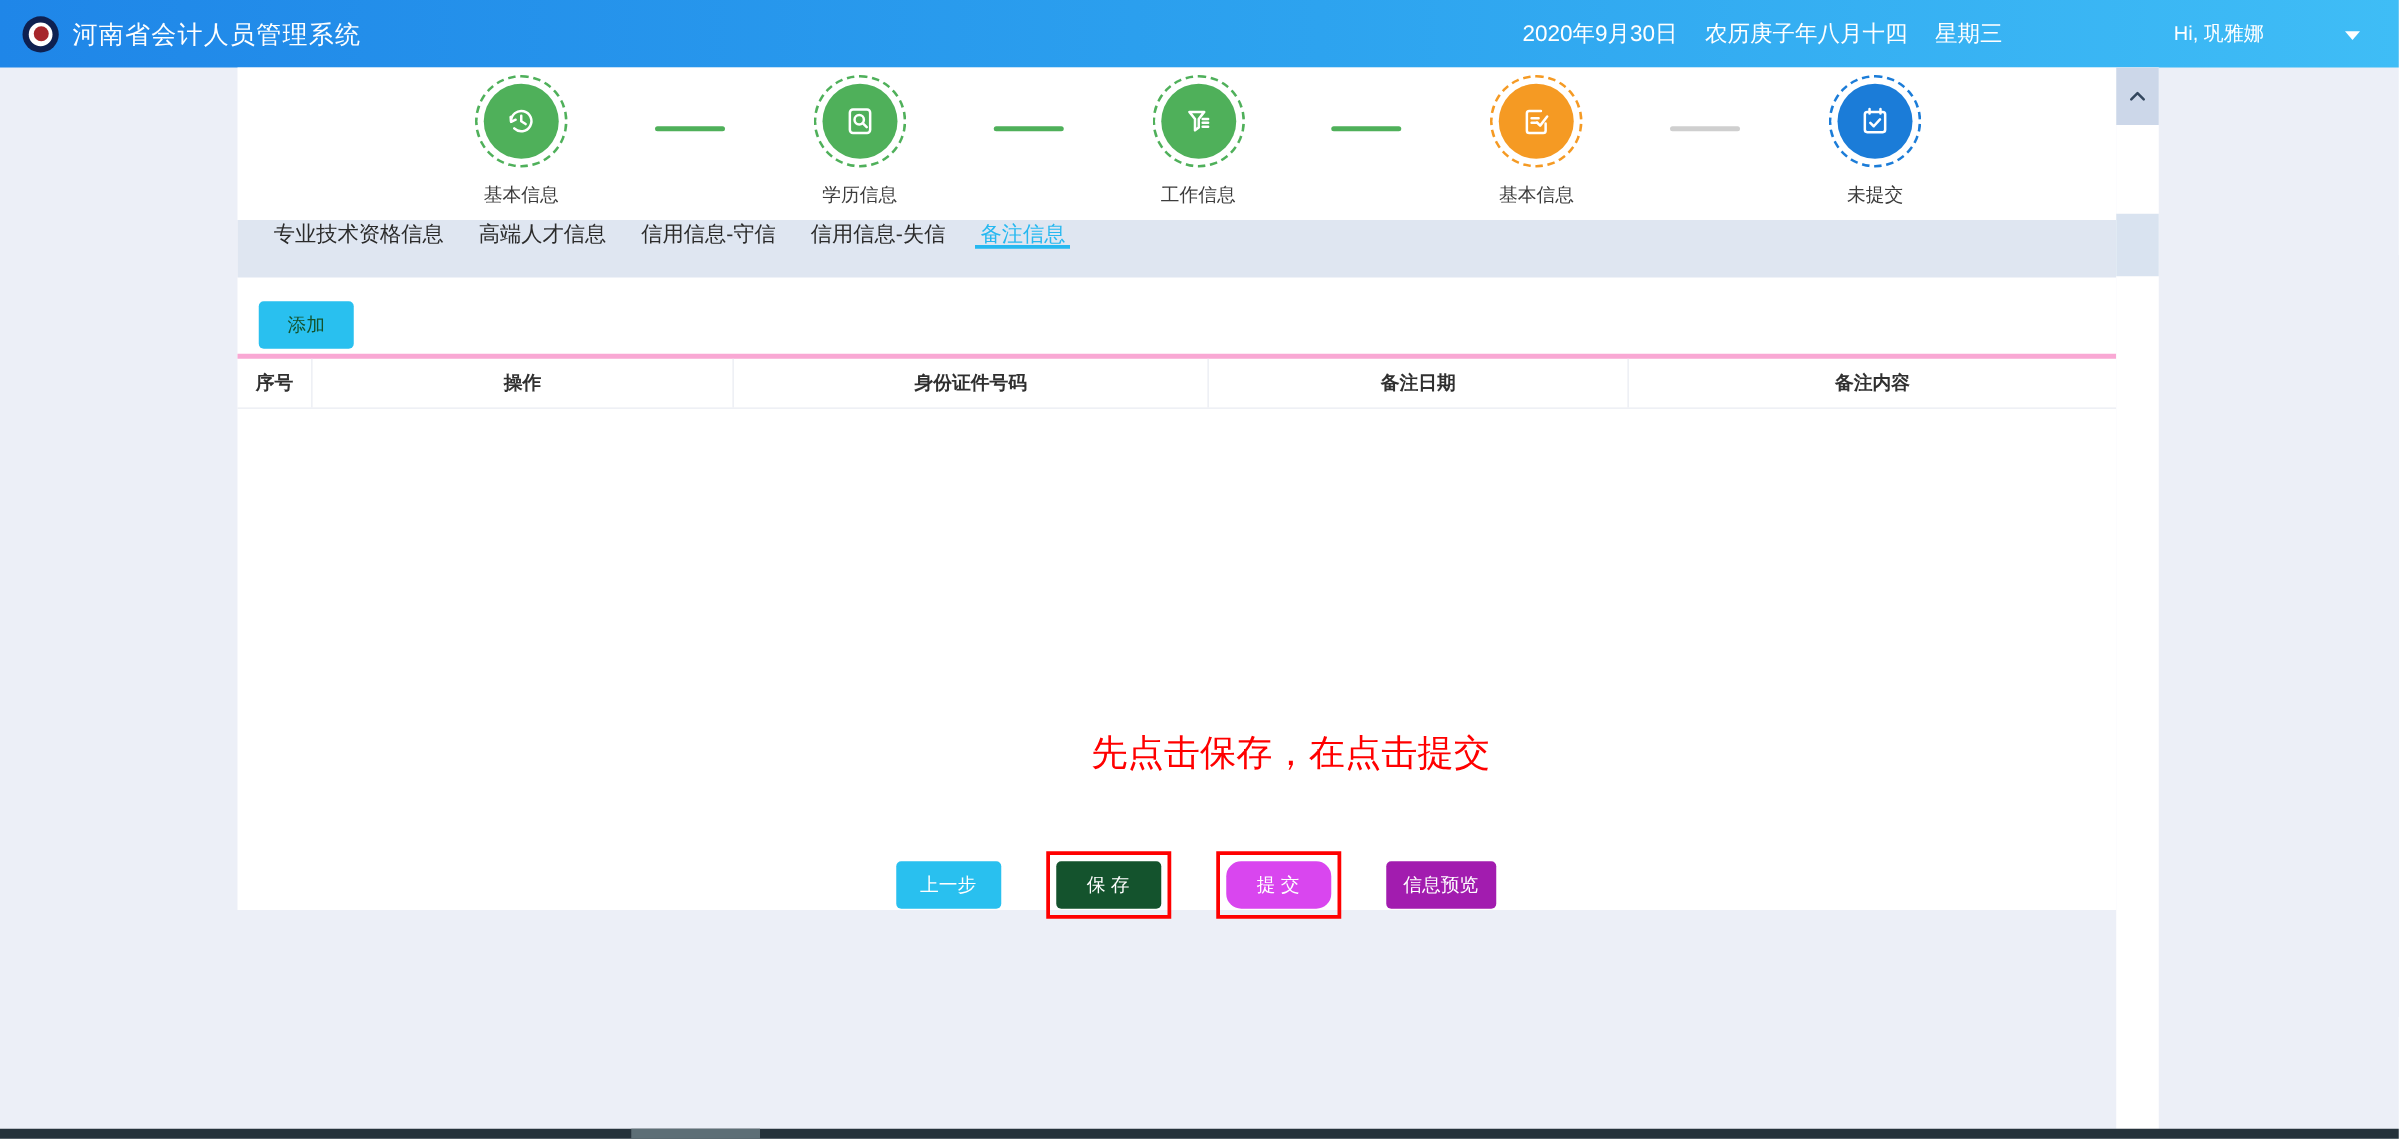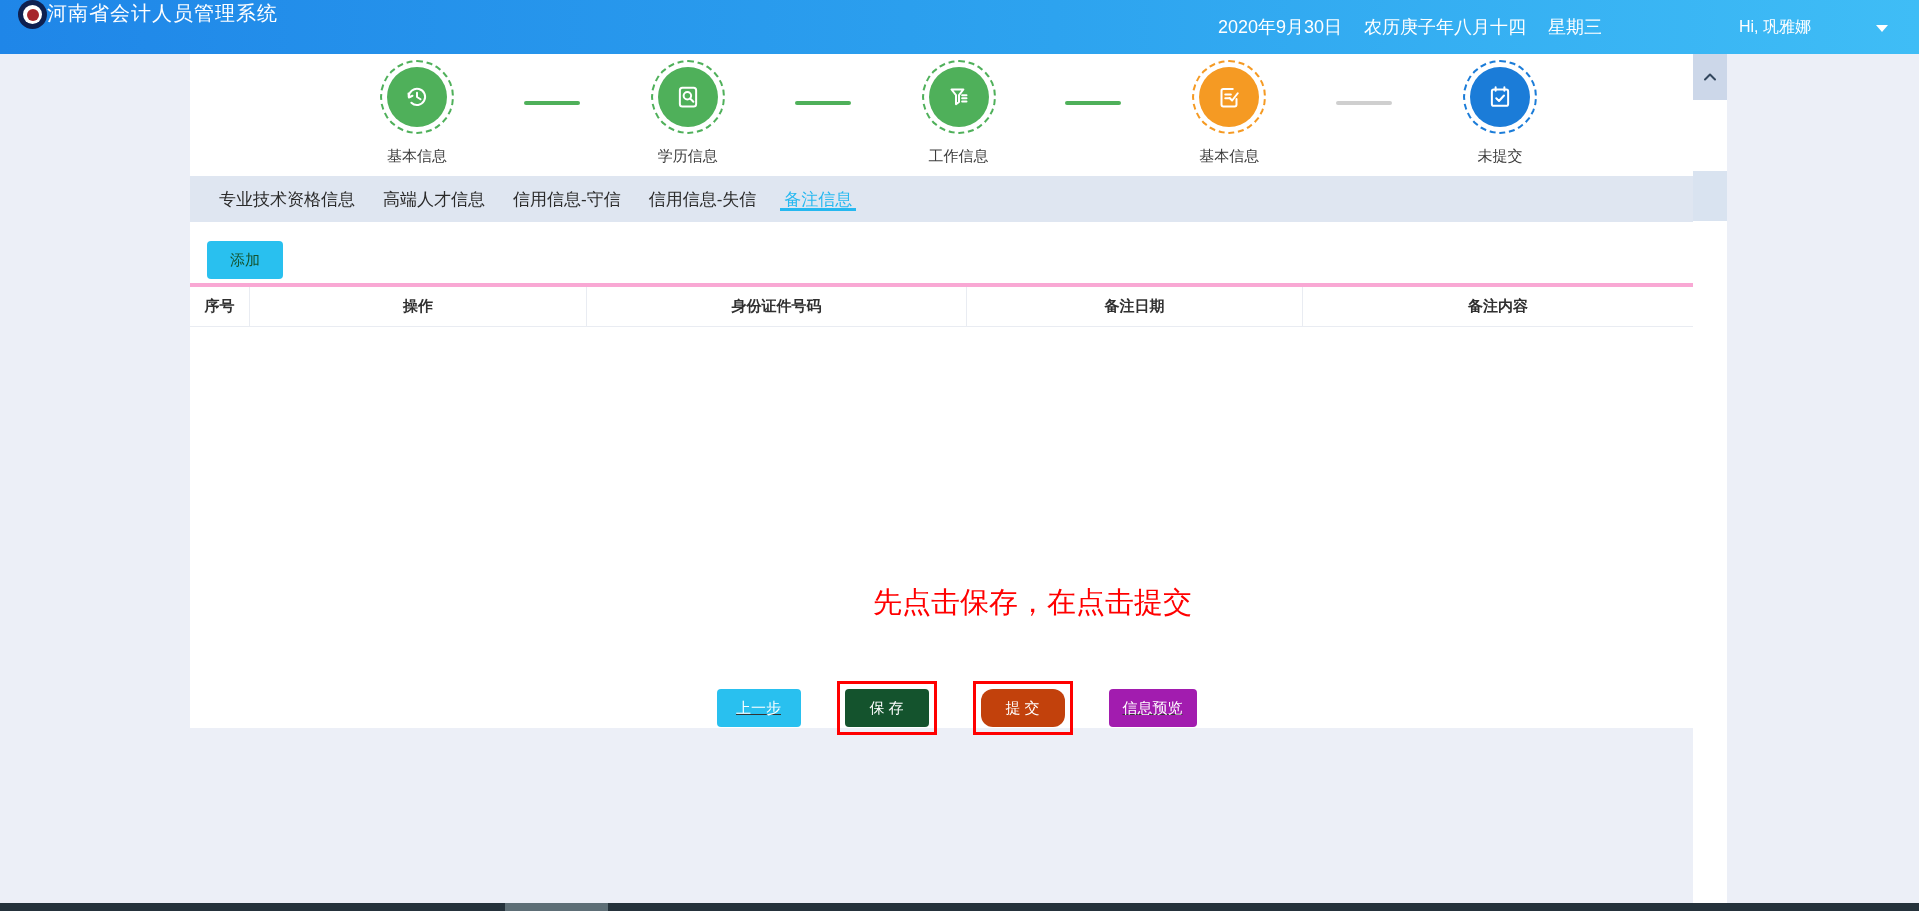--- a/index.html
+++ b/index.html
@@ -10,21 +10,21 @@
     overflow:hidden;
     font-family:"Liberation Sans","DejaVu Sans",sans-serif;
     color:#333;
   }
   
   .header {
     position:absolute; left:0; top:0; width:1919px; height:54px;
     background:linear-gradient(90deg,#1f86e8 0%,#2da3ef 55%,#3fbdf6 100%);
     color:#fff;
   }
-  .hdr-left { position:absolute; left:18px; top:0; height:54px; display:flex; align-items:flex-start; }
+  .hdr-left { position:absolute; left:18px; top:0; height:54px; display:flex; align-items:center; gap:11px; }
   .logo { width:29px; height:29px; border-radius:50%; background:#0e2050; display:flex; align-items:center; justify-content:center; }
   .logo-inner { width:19px; height:19px; border-radius:50%; background:#ffffff; display:flex; align-items:center; justify-content:center; }
   .logo-core { width:12px; height:12px; border-radius:50%; background:#a6262b; }
   .hdr-title { font-size:20px; letter-spacing:1px; }
   .hdr-date { position:absolute; left:1218px; top:0; height:54px; display:flex; align-items:center; gap:22px; font-size:18px; }
   .hdr-greet { position:absolute; left:1739px; top:0; height:54px; display:flex; align-items:center; font-size:16px; }
   .caret-down { position:absolute; left:1876px; top:25px; width:0; height:0;
     border-left:6px solid transparent; border-right:6px solid transparent; border-top:7px solid #fff; }
 
   
@@ -33,21 +33,21 @@
   
   .steps { position:absolute; left:189px; top:6px; width:1159px; display:flex; justify-content:space-between; }
   .step { width:76px; display:flex; flex-direction:column; align-items:center; }
   .step-ring { width:74px; height:74px; border-radius:50%; border:2px dashed #4fb05a; display:flex; align-items:center; justify-content:center; }
   .step-circle { width:60px; height:60px; border-radius:50%; display:flex; align-items:center; justify-content:center; }
   .step-circle svg { width:30px; height:30px; }
   .step-label { margin-top:13px; font-size:15px; color:#3c3c3c; white-space:nowrap; }
   .connector { position:absolute; height:4px; width:56px; border-radius:2px; top:47px; }
 
   
-  .tabstrip { position:absolute; left:0; top:122px; width:1503px; height:46px; background:#dfe6f1; display:flex; align-items:center; padding-left:15px; }
+  .tabstrip { position:absolute; left:0; top:122px; width:1503px; height:46px; background:#dfe6f1; display:flex; align-items:flex-start; padding-left:15px; }
   .tab { position:relative; display:flex; align-items:center; padding:0 14px; font-size:17px; color:#2b2b2b; cursor:pointer; }
   .tab.active::after { content:""; position:absolute; left:10px; right:10px; bottom:0; height:3px; background:currentColor; }
 
   
   .toolbar { position:absolute; left:0; top:168px; width:100%; height:61px; }
   .btn-add { position:absolute; left:17px; top:19px; width:76px; height:38px; border:none; border-radius:4px;
     color:#14532d; font-size:15px; font-family:inherit; cursor:pointer; }
 
   
   .table-head { position:absolute; left:0; top:229px; width:1503px; height:44px; display:flex;
@@ -62,21 +62,21 @@
   .th-c4 { width:390px; }
   .empty-row { position:absolute; left:0; top:274px; width:1503px; height:66px; display:flex; align-items:center; justify-content:center;
     border-bottom:1px solid #e9ecf2; font-size:14px; color:#9a9a9a; }
 
   
   .annotation { position:absolute; top:529px; left:calc(50% + 91px); transform:translateX(-50%);
     font-size:29px; white-space:nowrap; }
 
   
   .footer-row { position:absolute; left:0; top:627px; width:100%; height:54px; display:flex; align-items:center;
-    justify-content:center; gap:36px; transform:translateX(15px);text-decoration:underline; }
+    justify-content:center; gap:36px; transform:translateX(15px); }
   .btn-footer { min-width:84px; height:38px; padding:0 14px; border:none; border-radius:4px;
     color:#fff; font-size:15px; font-family:inherit; cursor:pointer; white-space:pre; }
   .highlight-box { border:3px solid #ff0000; padding:5px; background:transparent; }
 
   
   .vscroll { position:absolute; left:1693px; top:54px; width:34px; height:849px; background:#ffffff; }
   .vscroll-up { width:34px; height:46px; background:#ccd7e9; display:flex; align-items:center; justify-content:center; cursor:pointer; }
   .vscroll-up svg { width:20px; height:20px; }
   .vscroll-thumb { position:absolute; left:0; top:117px; width:34px; height:50px; background:#d9e3f0; cursor:grab; }
 
@@ -195,21 +195,21 @@
 
 
   <div class="annotation" style="color: rgb(255, 0, 0);">先点击保存，在点击提交</div>
 
   <div class="footer-row">
     <button class="btn-footer" style="background: rgb(41, 192, 239);">上一步</button>
     <div class="highlight-box" style="border-color: rgb(255, 0, 0);">
       <button class="btn-footer" style="background: #14532d;">保 存</button>
     </div>
     <div class="highlight-box" style="border-color: rgb(255, 0, 0);">
-      <button class="btn-footer" style="background: #c2410c; border-radius: 12px;">提 交</button>
+      <button class="btn-footer" style="background: #d946ef; border-radius: 12px;">提 交</button>
     </div>
     <button class="btn-footer" style="background: #a21caf;">信息预览</button>
   </div>
 
 </div>
 
 <div class="vscroll">
   <div class="vscroll-up">
     <svg viewBox="0 0 24 24" fill="none" stroke="#33475e" stroke-width="2.4" stroke-linecap="round" stroke-linejoin="round">
       <path d="M6 15l6-6 6 6"></path>

